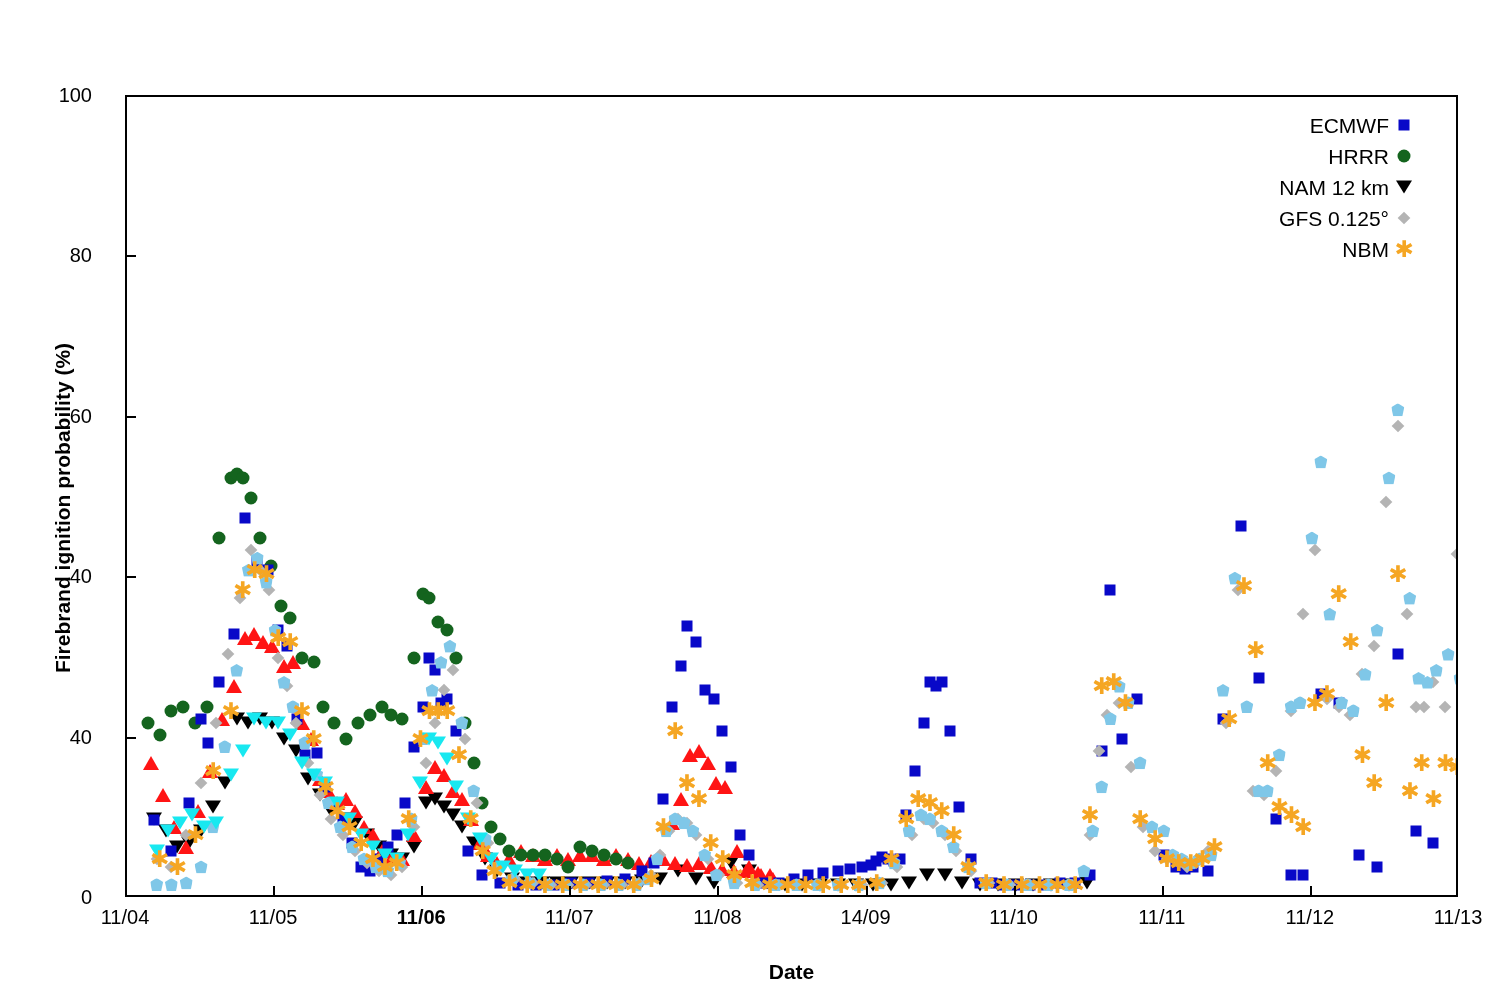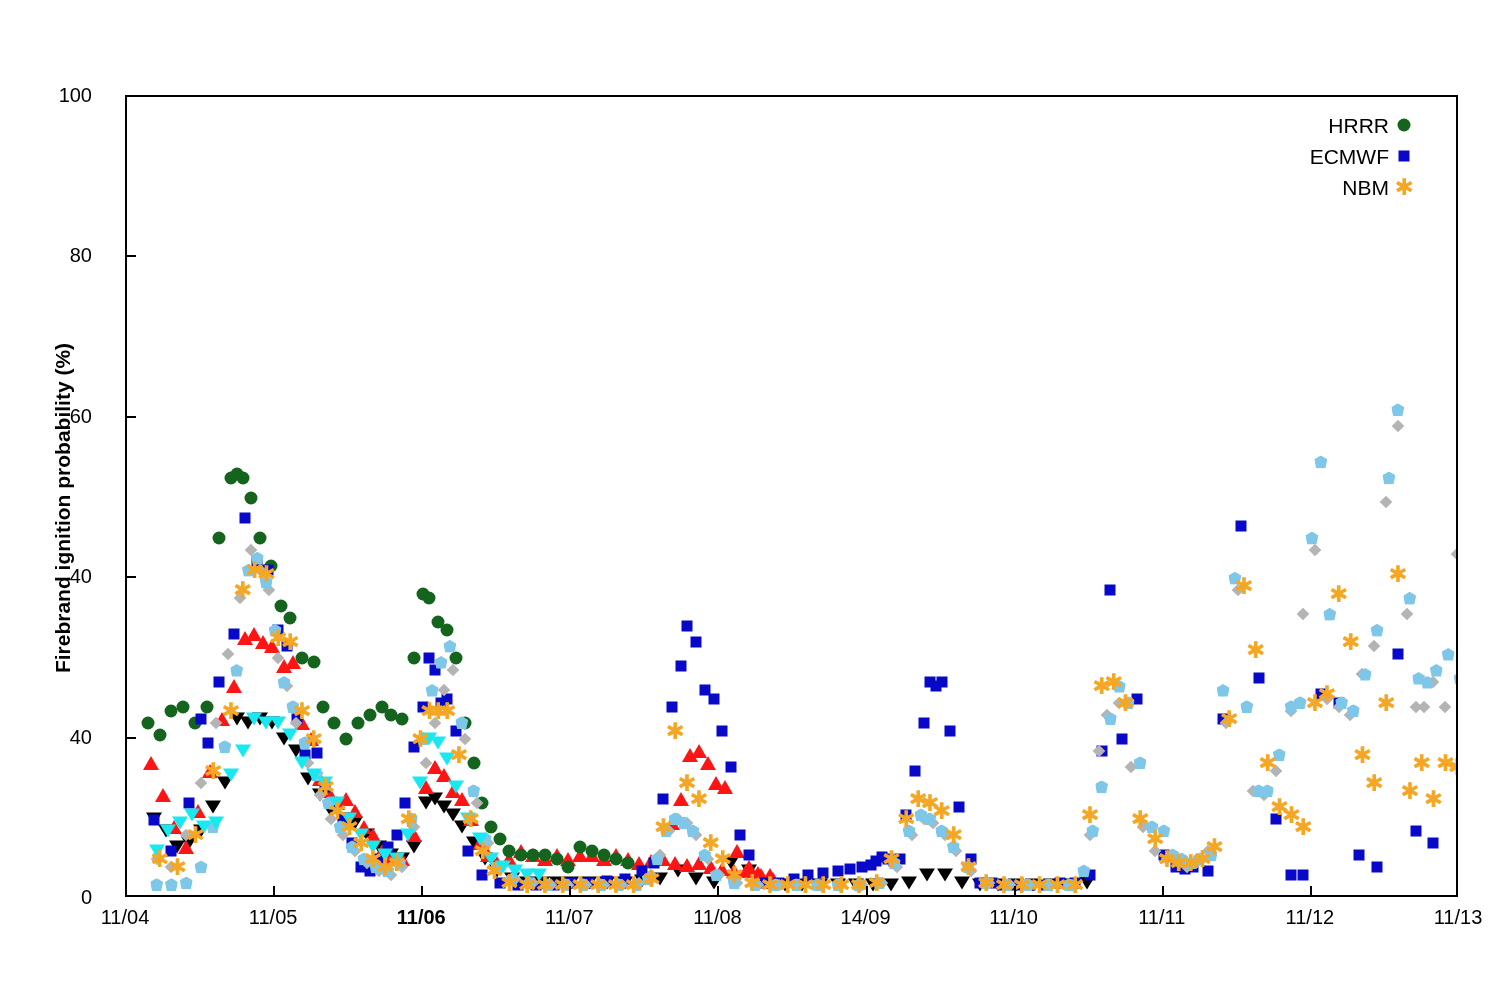--- a/index.html
+++ b/index.html
@@ -184,20 +184,21 @@
     top: 15px;
   }
 </style>
 </head>
 <body>
 
 <div id="figure">
 
 
   <div id="ylabel">Firebrand ignition probability (%)</div>
+  <div id="xlabel">Date</div>
 
   <div id="y-axis"></div>
   <div id="x-axis"></div>
 
   <div id="plot-area">
     <div class="points-layer" id="points-layer">
         <div class="series-group" style="position: absolute; left: 0px; top: 0px; width: 100%; height: 100%;">
           <div class="marker m-tri-down" style="border-top-color: rgb(0, 0, 0); left: 26.66px; top: 721.8px;"></div>
           <div class="marker m-tri-down" style="border-top-color: rgb(0, 0, 0); left: 38.5089px; top: 733.83px;"></div>
           <div class="marker m-tri-down" style="border-top-color: rgb(0, 0, 0); left: 50.3578px; top: 749.87px;"></div>
@@ -836,29 +837,41 @@
           <div class="marker m-ast" style="color: rgb(245, 166, 35); left: 1294.49px; top: 665.66px;">✱</div>
           <div class="marker m-ast" style="color: rgb(245, 166, 35); left: 1306.34px; top: 701.75px;">✱</div>
           <div class="marker m-ast" style="color: rgb(245, 166, 35); left: 1318.19px; top: 665.66px;">✱</div>
           <div class="marker m-ast" style="color: rgb(245, 166, 35); left: 1330.04px; top: 669.67px;">✱</div>
         </div>
       </div>
   </div>
 
   <div id="legend">
       <div class="legend-row">
+        <span class="legend-label">ECMWF</span>
+        <span class="legend-marker">
+          <div class="marker m-square" style="background: rgb(8, 8, 200); position: absolute;"></div>
+        </span>
+      </div>
+      <div class="legend-row">
         <span class="legend-label">HRRR</span>
         <span class="legend-marker">
           <div class="marker m-circle" style="background: rgb(20, 100, 30); position: absolute;"></div>
         </span>
       </div>
       <div class="legend-row">
-        <span class="legend-label">ECMWF</span>
+        <span class="legend-label">NAM 12 km</span>
         <span class="legend-marker">
-          <div class="marker m-square" style="background: rgb(8, 8, 200); position: absolute;"></div>
+          <div class="marker m-tri-down" style="border-top-color: rgb(0, 0, 0); position: absolute;"></div>
+        </span>
+      </div>
+      <div class="legend-row">
+        <span class="legend-label">GFS 0.125°</span>
+        <span class="legend-marker">
+          <div class="marker m-diamond" style="background: rgb(180, 180, 180); position: absolute;"></div>
         </span>
       </div>
       <div class="legend-row">
         <span class="legend-label">NBM</span>
         <span class="legend-marker">
           <div class="marker m-ast" style="color: rgb(245, 166, 35); position: absolute;">✱</div>
         </span>
       </div>
     </div>
 

